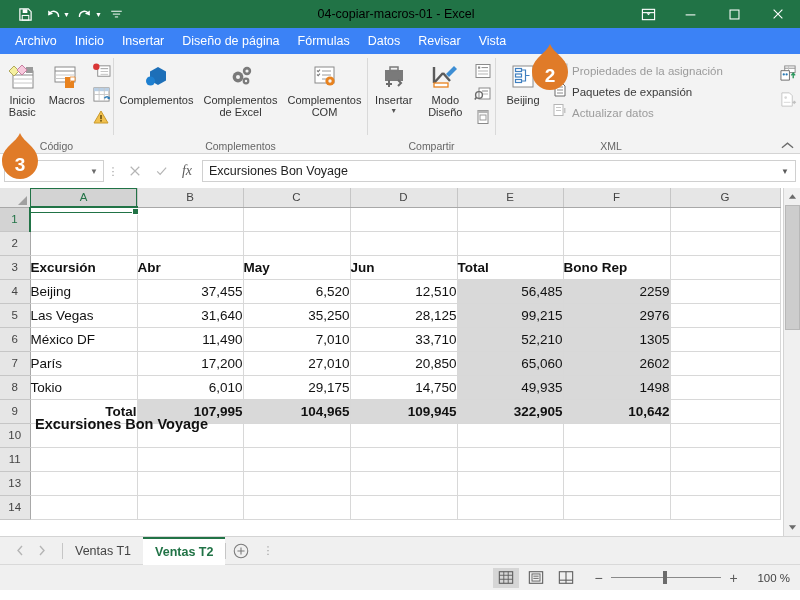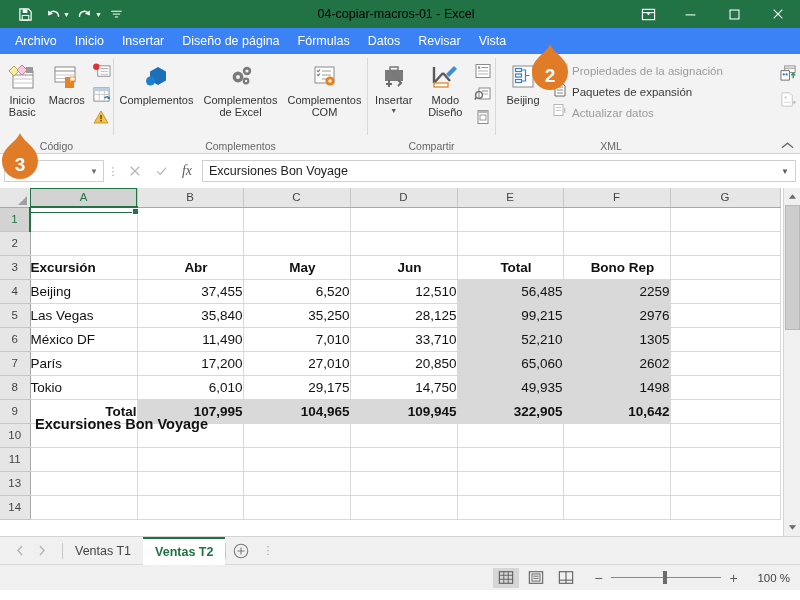--- a/index.html
+++ b/index.html
@@ -126,21 +126,21 @@
     border-bottom: 1px solid #c6c6c6; font-size: 11.5px; color: #444;
     text-align: center; vertical-align: middle;
   }
   td.rowhdr.sel { background: #d3d3d3; color: #217346; border-right: 2px solid #217346; }
   td.cell {
     height: 24px; border-right: 1px solid #d8d8d8; border-bottom: 1px solid #d8d8d8;
     font-size: 13.5px; color: #111; padding: 0 5px; vertical-align: middle;
     white-space: nowrap; overflow: visible;
   }
   td.cell.r { text-align: right; padding-left: 48px; }
-  td.cell.c { text-align: center; padding-left: 12px; }
+  td.cell.c { text-align: left; }
   td.cell.b { font-weight: bold; }
   td.cell.shade { background: #d9d9d9; }
   .selbox {
     position: absolute; left: 30px; top: 0; width: 107px; height: 25px;
     border: 1.6px solid #217346; pointer-events: none; z-index: 5;
   }
   .selbox::after {
     content: ""; position: absolute; right: -3px; bottom: -3px; width: 5px; height: 5px;
     background: #217346; border: 1px solid #fff;
   }
@@ -610,21 +610,21 @@
                 <td class="cell r">37,455</td>
                 <td class="cell r">6,520</td>
                 <td class="cell r">12,510</td>
                 <td class="cell r shade">56,485</td>
                 <td class="cell r shade">2259</td>
                 <td class="cell"></td>
               </tr>
               <tr>
                 <td class="rowhdr">5</td>
                 <td class="cell">Las Vegas</td>
-                <td class="cell r">35,840</td>
+                <td class="cell r">31,640</td>
                 <td class="cell r">35,250</td>
                 <td class="cell r">28,125</td>
                 <td class="cell r shade">99,215</td>
                 <td class="cell r shade">2976</td>
                 <td class="cell"></td>
               </tr>
               <tr>
                 <td class="rowhdr">6</td>
                 <td class="cell">México DF</td>
                 <td class="cell r">11,490</td>

